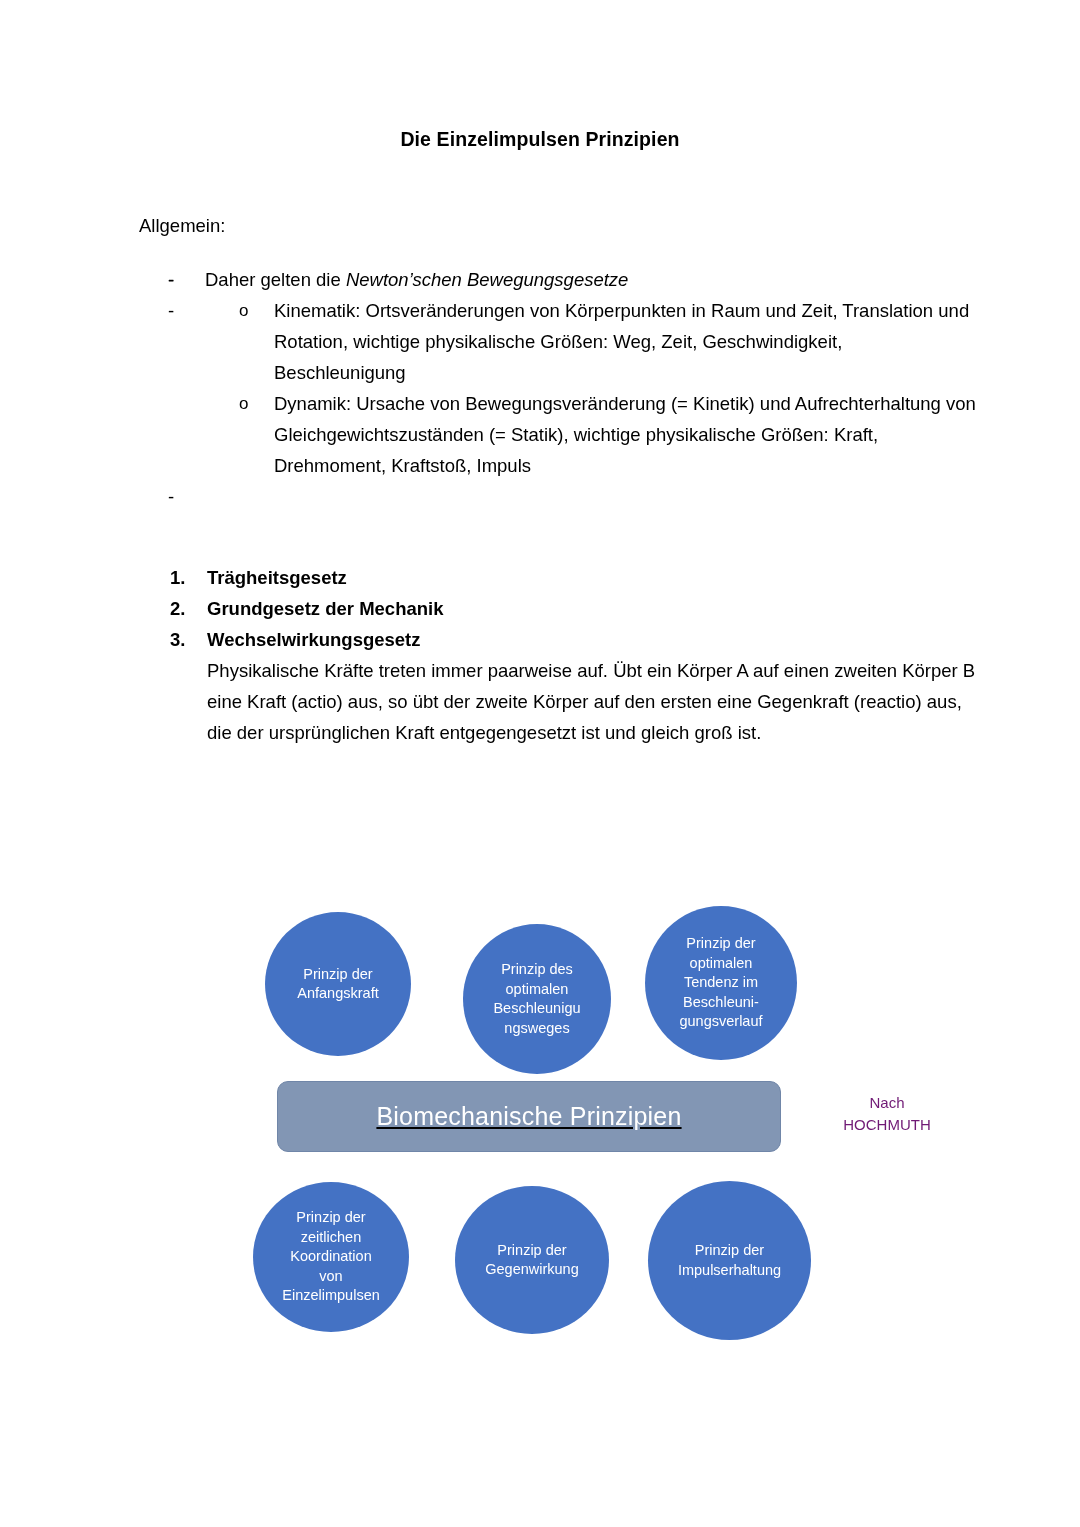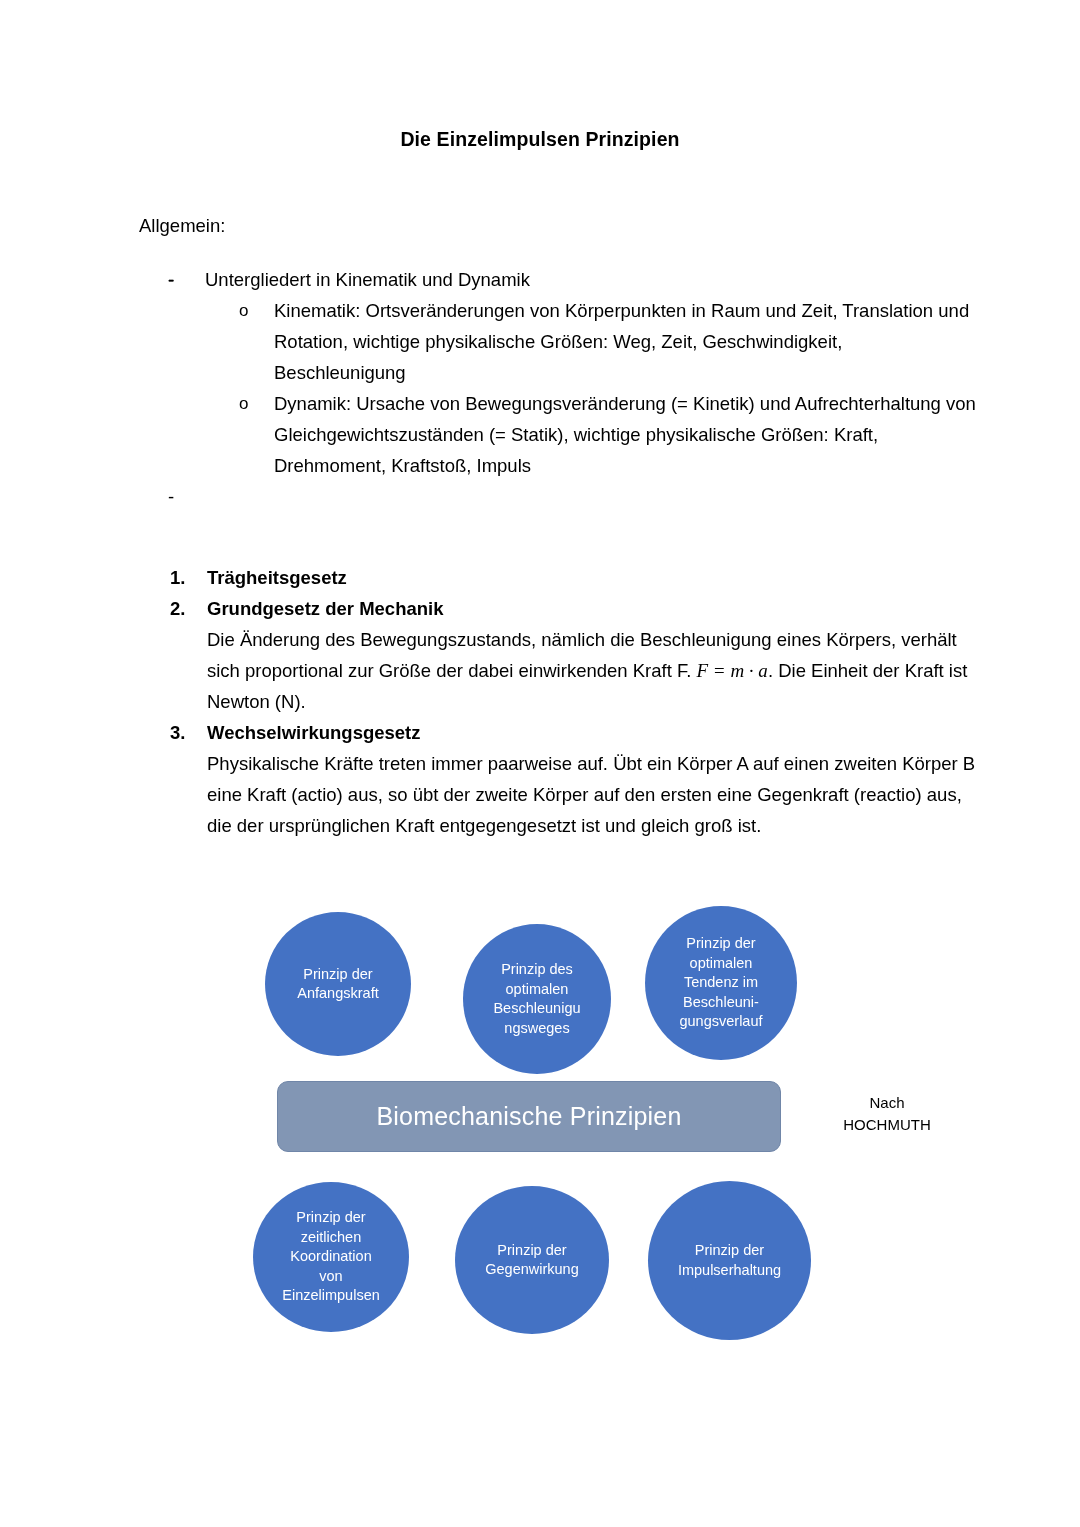--- a/index.html
+++ b/index.html
@@ -160,36 +160,37 @@
     top: 1081px;
     width: 504px;
     height: 71px;
     background: #8296B4;
     border: 1px solid #7086a8;
     border-radius: 11px;
     display: flex;
     align-items: center;
     justify-content: center;
     box-sizing: border-box;
+    text-decoration: underline;
   }
   .center-bar .label {
     color: #ffffff;
     font-size: 25px;
     letter-spacing: 0.2px;
   }
 
   .credit {
     position: absolute;
     left: 822px;
     top: 1092px;
     width: 130px;
     text-align: center;
     font-size: 15px;
     line-height: 22px;
-    color: #000000;
+    color: #701a75;
   }
 </style>
 </head>
 <body>
 
 <div class="page">
 
   <div class="doc-title">Die Einzelimpulsen Prinzipien</div>
 
   <div class="body-text">
@@ -197,24 +198,24 @@
     <div class="para">Allgemein:</div>
 
     <div class="spacer-sm"></div>
 
     <ul class="dash-list">
       <li class="dash-item">
         <span class="marker">-</span>
       </li>
       <li class="dash-item">
         <span class="marker">-</span>
+        <span><span>Daher gelten die </span><em class="it">Newton’schen Bewegungsgesetze</em></span>
       </li>
       <li class="dash-item">
         <span class="marker">-</span>
-        <span>Untergliedert in Kinematik und Dynamik</span>
       </li>
     </ul>
 
     <ul class="circ-list">
       <li class="circ-item">
         <span class="marker">o</span>
         <span>Kinematik: Ortsveränderungen von Körperpunkten in Raum und Zeit, Translation und Rotation, wichtige physikalische Größen: Weg, Zeit, Geschwindigkeit, Beschleunigung</span>
       </li>
       <li class="circ-item">
         <span class="marker">o</span>
@@ -234,21 +235,20 @@
     <div class="spacer-sm"></div>
 
     <ol class="num-list">
       <li class="num-item">
         <span class="marker">1.</span>
         <span class="law-title">Trägheitsgesetz</span>
       </li>
       <li class="num-item">
         <span class="marker">2.</span>
         <span class="law-title">Grundgesetz der Mechanik</span>
-        <span class="law-body"><span>Die Änderung des Bewegungszustands, nämlich die Beschleunigung eines Körpers, verhält sich proportional zur Größe der dabei einwirkenden Kraft F. </span><span class="formula">F = m · a</span><span>. Die Einheit der Kraft ist Newton (N).</span></span>
       </li>
       <li class="num-item">
         <span class="marker">3.</span>
         <span class="law-title">Wechselwirkungsgesetz</span>
         <span class="law-body"><span>Physikalische Kräfte treten immer paarweise auf. Übt ein Körper A auf einen zweiten Körper B eine Kraft (actio) aus, so übt der zweite Körper auf den ersten eine Gegenkraft (reactio) aus, die der ursprünglichen Kraft entgegengesetzt ist und gleich groß ist.</span></span>
       </li>
     </ol>
 
   </div>
 

